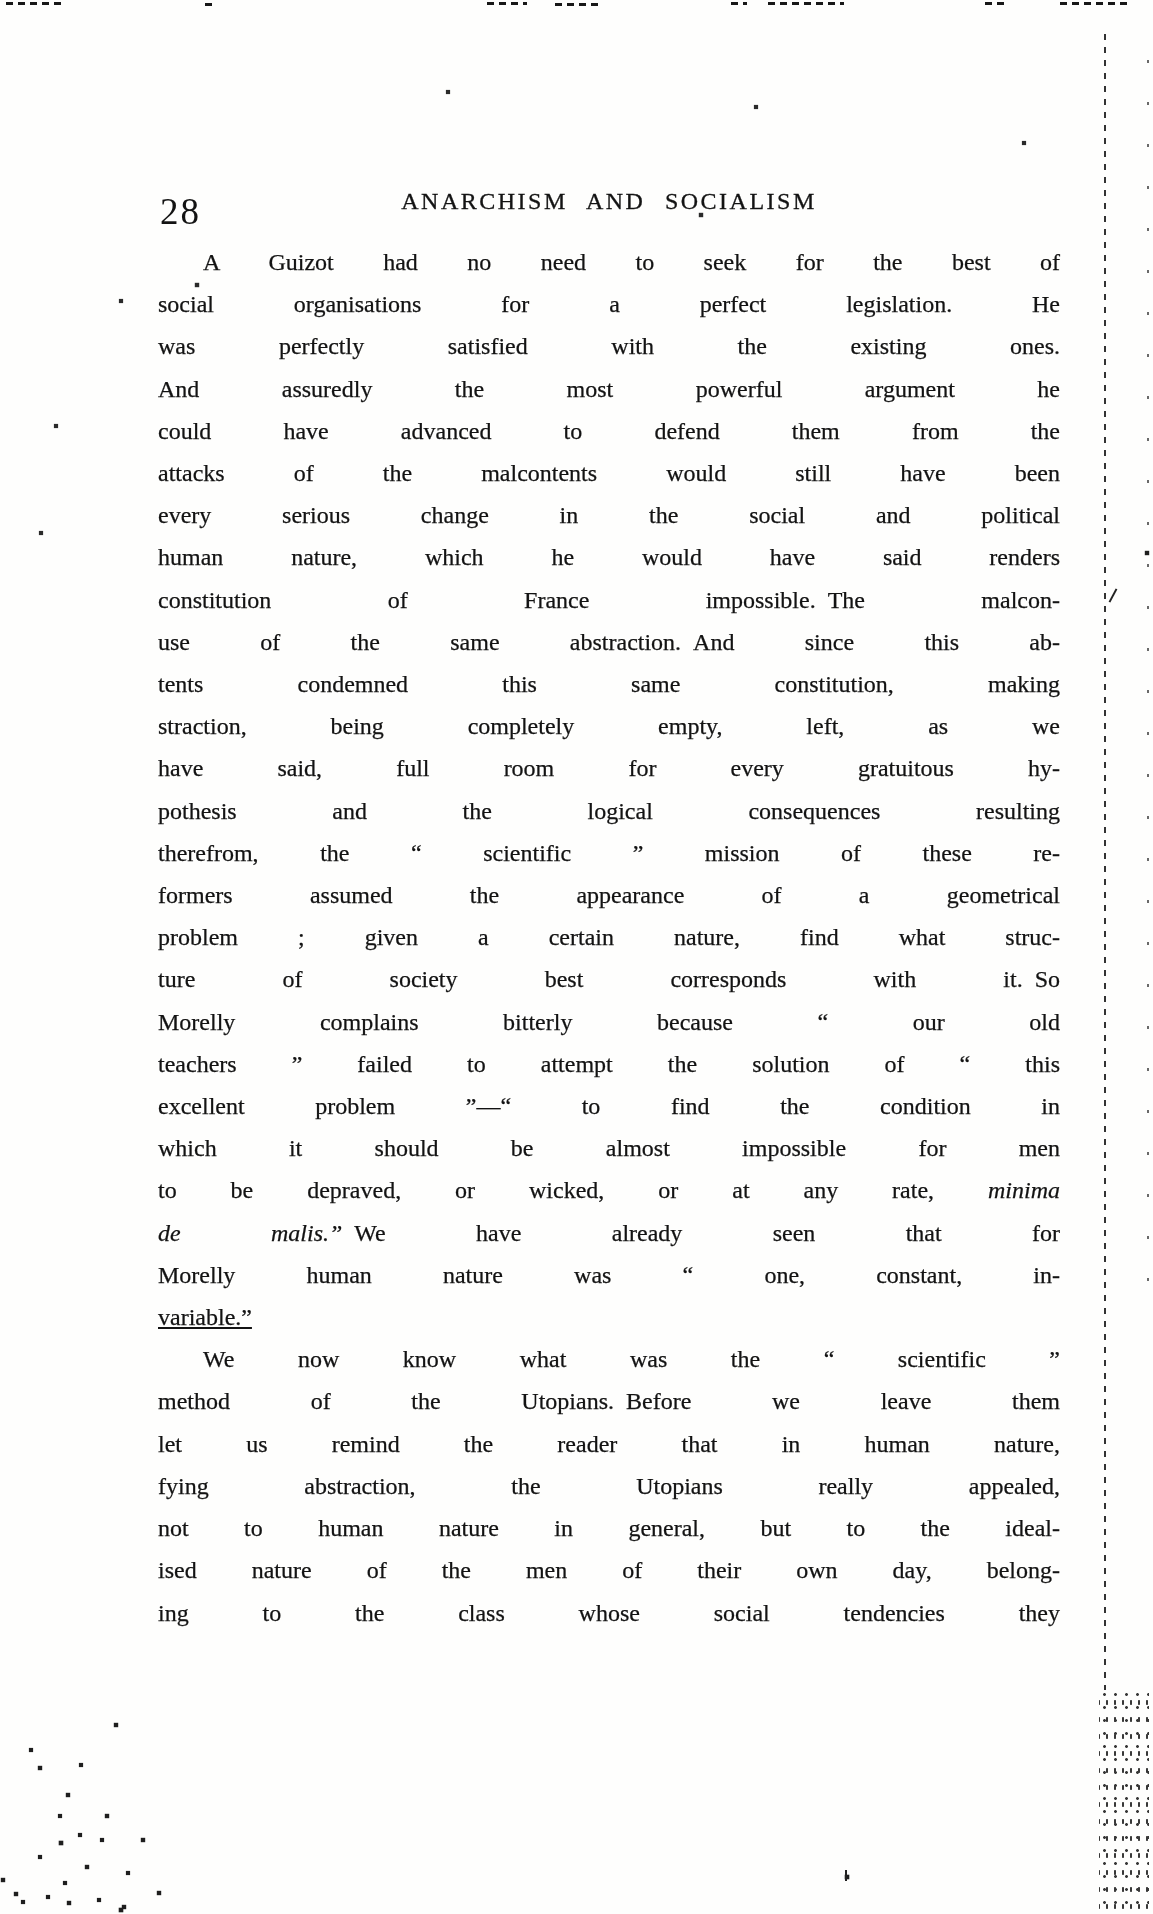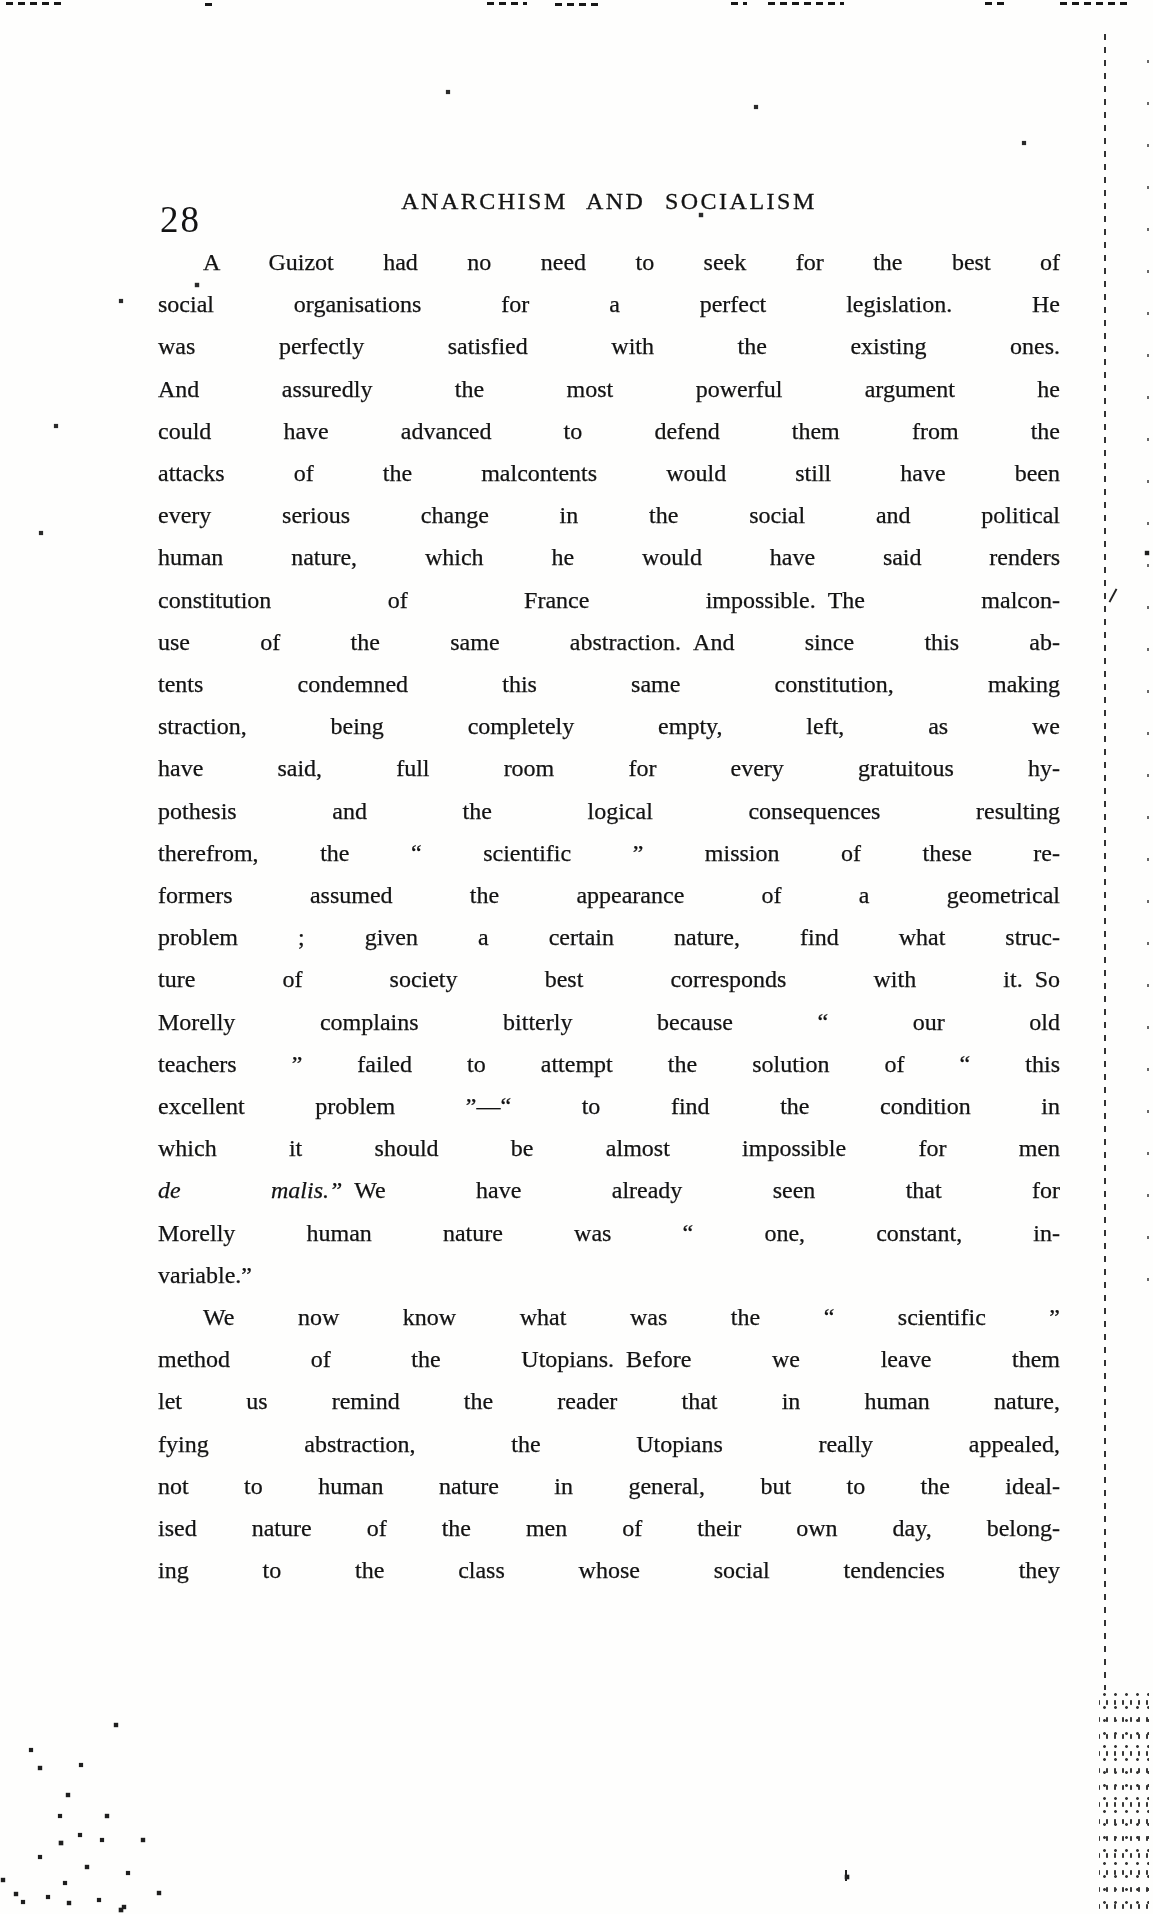--- a/index.html
+++ b/index.html
@@ -13,40 +13,40 @@
     width: 1153px; height: 1914px;
     background: #fefefd;
     font-family: "Liberation Serif", "DejaVu Serif", serif;
     color: #131313;
   }
   
   .page-header {
     position: absolute; left: 158px; top: 186px; width: 902px; height: 46px;
   }
   .page-number {
-    position: absolute; left: 2px; top: 12px;
+    position: absolute; left: 2px; top: 4px;
     font-size: 37px; letter-spacing: 2px;
   }
   .running-title {
     text-align: center;
     font-size: 24px;
     letter-spacing: 2.5px;
     word-spacing: 11px;
     padding-top: 2px;
     -webkit-text-stroke: 0.3px #131313;
   }
   
   .text-block {
     position: absolute; left: 158px; top: 241px; width: 902px;
     font-size: 24px; line-height: 42.2px;
     word-spacing: 1.5px;
     -webkit-text-stroke: 0.25px #131313;
   }
   .tl { text-align: justify; text-align-last: justify; }
-  .tl.end { text-align-last: left; }
+  .tl.end { text-align-last: left; text-decoration: underline; }
   .tl.indent { text-indent: 45px; }
   .it { font-style: italic; }
   
   .dash-h {
     position: absolute; height: 3px;
     background: repeating-linear-gradient(90deg, #181818 0 7px, transparent 7px 12px);
   }
   .fold-line {
     position: absolute; left: 1104px; top: 34px; width: 2px; height: 1656px;
     background: repeating-linear-gradient(180deg, #1c1c1c 0 6px, transparent 6px 13px);
@@ -123,20 +123,21 @@
       <div class="tl"><span>have said, full room for every gratuitous hy-</span></div>
       <div class="tl"><span>pothesis and the logical consequences resulting</span></div>
       <div class="tl"><span>therefrom, the “ scientific ” mission of these re-</span></div>
       <div class="tl"><span>formers assumed the appearance of a geometrical</span></div>
       <div class="tl"><span>problem ; given a certain nature, find what struc-</span></div>
       <div class="tl"><span>ture of society best corresponds with it. So</span></div>
       <div class="tl"><span>Morelly complains bitterly because “ our old</span></div>
       <div class="tl"><span>teachers ” failed to attempt the solution of “ this</span></div>
       <div class="tl"><span>excellent problem ”—“ to find the condition in</span></div>
       <div class="tl"><span>which it should be almost impossible for men</span></div>
+      <div class="tl"><span>to be depraved, or wicked, or at any rate, </span><span class="it">minima</span></div>
       <div class="tl"><span class="it">de malis.”</span><span> We have already seen that for</span></div>
       <div class="tl"><span>Morelly human nature was “ one, constant, in-</span></div>
       <div class="tl end"><span>variable.”</span></div>
       <div class="tl indent"><span>We now know what was the “ scientific ”</span></div>
       <div class="tl"><span>method of the Utopians. Before we leave them</span></div>
       <div class="tl"><span>let us remind the reader that in human nature,</span></div>
       <div class="tl"><span>fying abstraction, the Utopians really appealed,</span></div>
       <div class="tl"><span>not to human nature in general, but to the ideal-</span></div>
       <div class="tl"><span>ised nature of the men of their own day, belong-</span></div>
       <div class="tl"><span>ing to the class whose social tendencies they</span></div>

